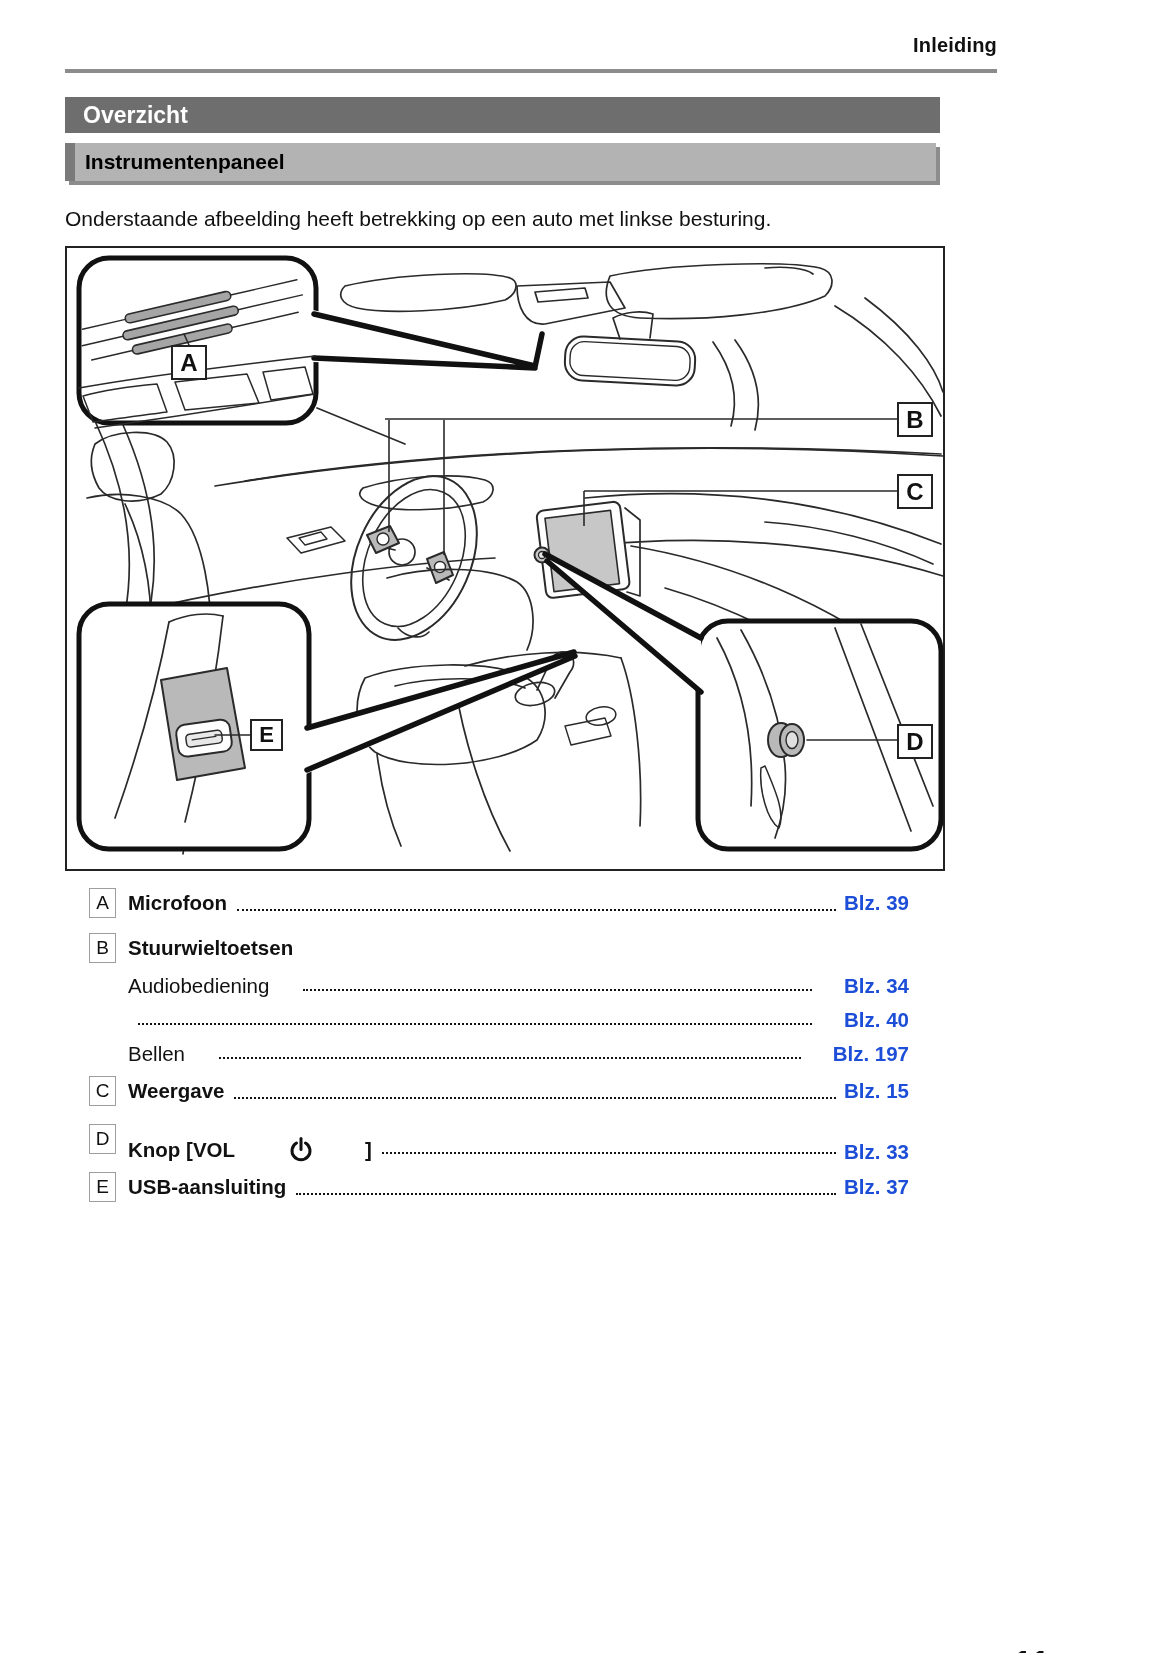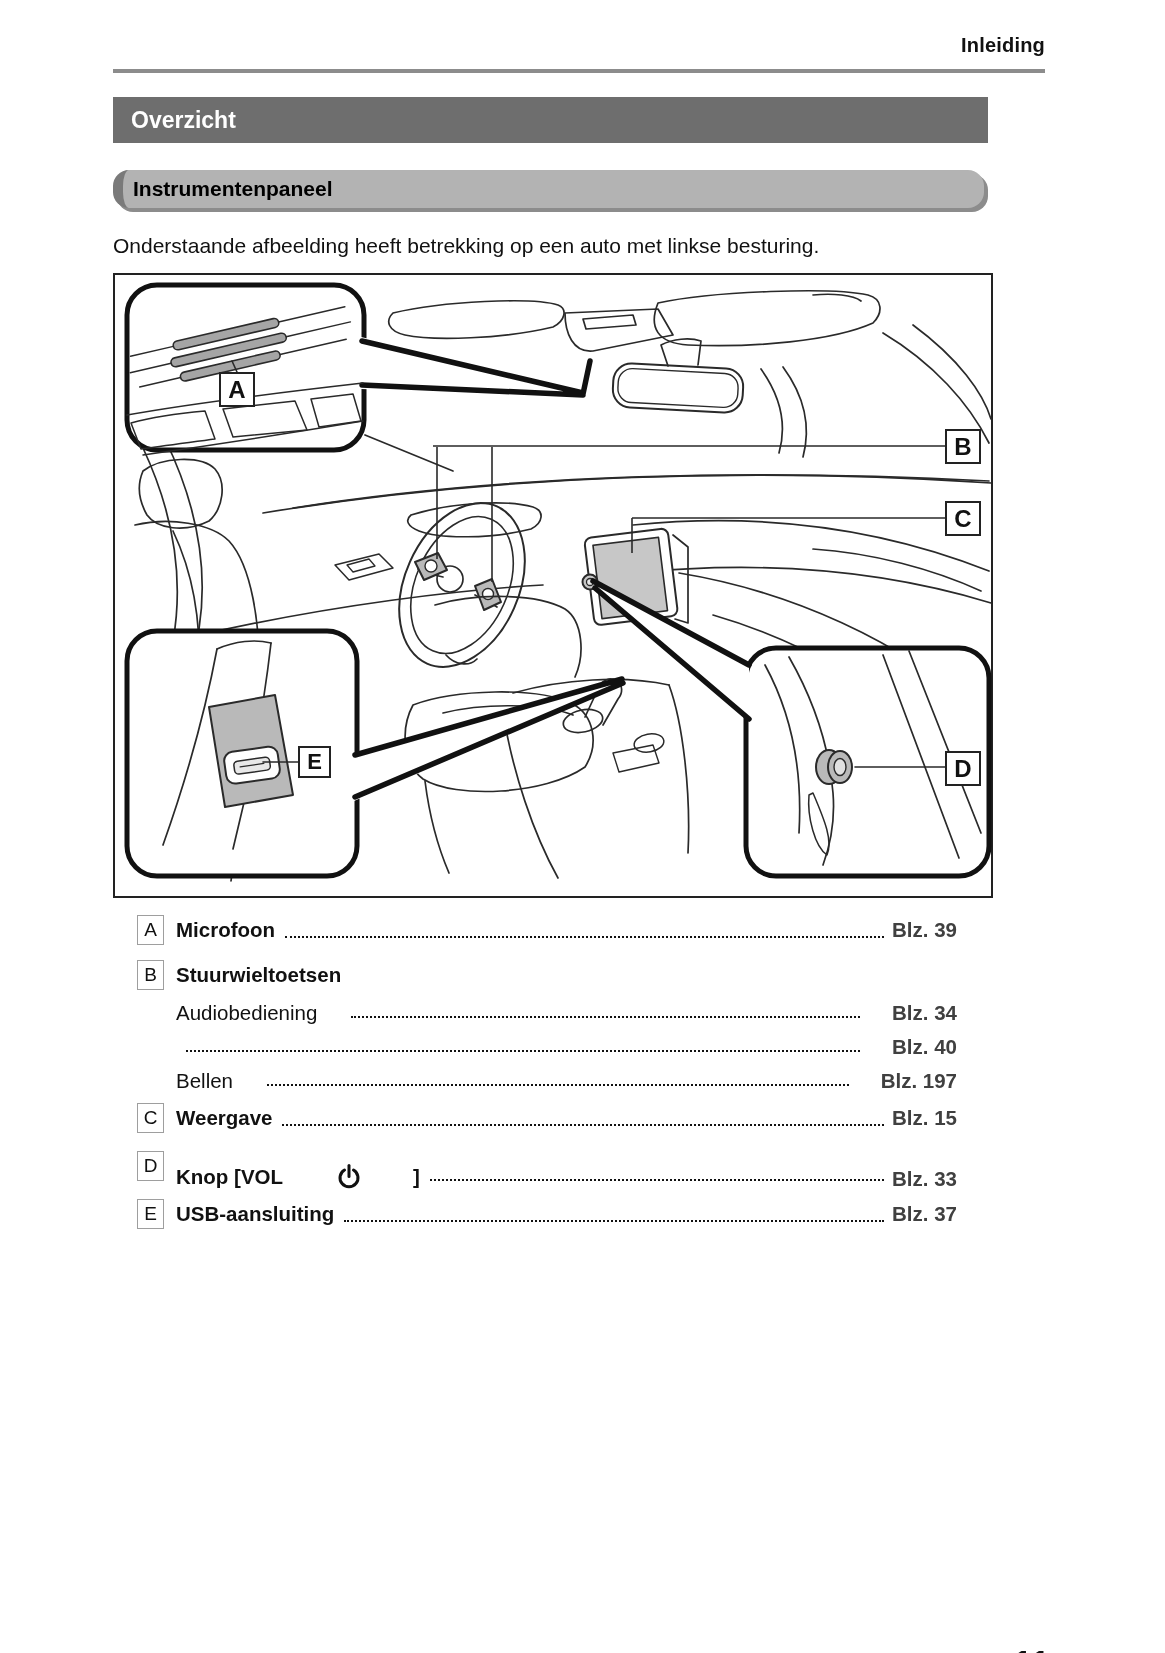--- a/index.html
+++ b/index.html
@@ -5,35 +5,35 @@
   * { box-sizing: border-box; }
   html,body { margin:0; padding:0; background:#e8e8e8; }
   .page {
     position: relative;
     width: 1165px; height: 1653px;
     background: #ffffff;
     font-family: "Liberation Sans", sans-serif;
     color: #111;
     overflow: hidden;
   }
-  .content { padding-left: 113px; }
+  .content { padding-left: 65px; }
 
   
   .hdr { width: 932px; margin-top: 34px; padding-bottom: 12px;
          border-bottom: 4px solid #8C8C8C; }
   .hdr-title { text-align: right; font-weight: bold; font-size: 20px; letter-spacing: .2px; }
 
   
-  .banner1 { width: 875px; height: 46px; margin-top: 24px; background: #6E6E6E;
+  .banner1 { width: 875px; height: 36px; margin-top: 24px; background: #6E6E6E;
              display: flex; align-items: center; padding-left: 18px; }
   .banner1 span { color:#fff; font-weight:bold; font-size: 23px; }
-  .banner2 { width: 871px; height: 38px; margin-top: 27px; background: #B3B3B3;
+  .banner2 { width: 871px; height: 38px; margin-top: 10px; background: #B3B3B3;
              border-left: 10px solid #7A7A7A;
              box-shadow: 4px 4px 0 0 #8C8C8C;
-             display:flex; align-items:center; padding-left: 10px; border-radius: 16px; }
+             display:flex; align-items:center; padding-left: 10px; }
   .banner2 span { color:#000; font-weight:bold; font-size: 21px; }
 
   .intro { margin: 26px 0 0 0; font-size: 21px; }
 
   
   .diagram { position: relative; width: 880px; height: 625px; margin-top: 15px; }
   .diagram svg { position:absolute; inset:0; }
   .dg-label { position:absolute; width:36px; height:35px; background:#fff;
               border:2px solid #222; display:flex; align-items:center; justify-content:center;
               font-weight:bold; font-size:24px; line-height:1; }
@@ -50,21 +50,21 @@
   .lrow.gap-a { margin-bottom: 15px; }
   .lrow.row-c { margin-top: 6px; margin-bottom: 18px; }
   .lbox { width:27px; height:30px; border:1.5px solid #9E9E9E; background:#fff;
           display:flex; align-items:center; justify-content:center;
           font-size:19px; margin-right:12px; flex:none; }
   .lab { font-weight: bold; white-space: nowrap; }
   .sub .lab { font-weight: normal; }
   .dots { flex:1; border-bottom: 2.6px dotted #111; height:1px;
           margin: 0 8px 0 10px; align-self: flex-end; margin-bottom: 7px; }
   .sub .dots { border-bottom-width: 2.2px; }
-  .pg { color:#404040; font-weight:bold; white-space:nowrap; }
+  .pg { color:#1d4ed8; font-weight:bold; white-space:nowrap; }
   .sub .pg { font-weight: bold; }
   .lrow-d { align-items: flex-start; margin-bottom: 8px; }
   .lrow-d .dlab { display:flex; align-items:center; padding-top: 12px; gap: 44px; }
   .lrow-d .dots { align-self:flex-end; margin-bottom: 10px; }
   .lrow-d .pg { align-self:flex-end; }
   .pwr { margin: 0 7px 0 9px; }
 
   .pagenum { position:absolute; top:1643px; right:115px;
              font-weight:bold; font-size:35px; }
 </style>

